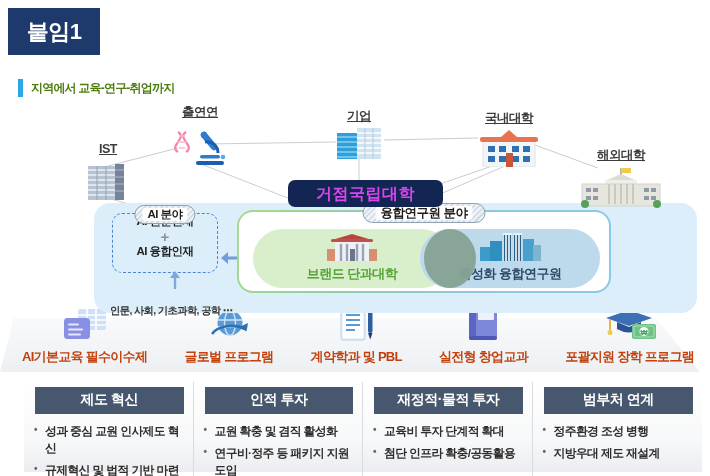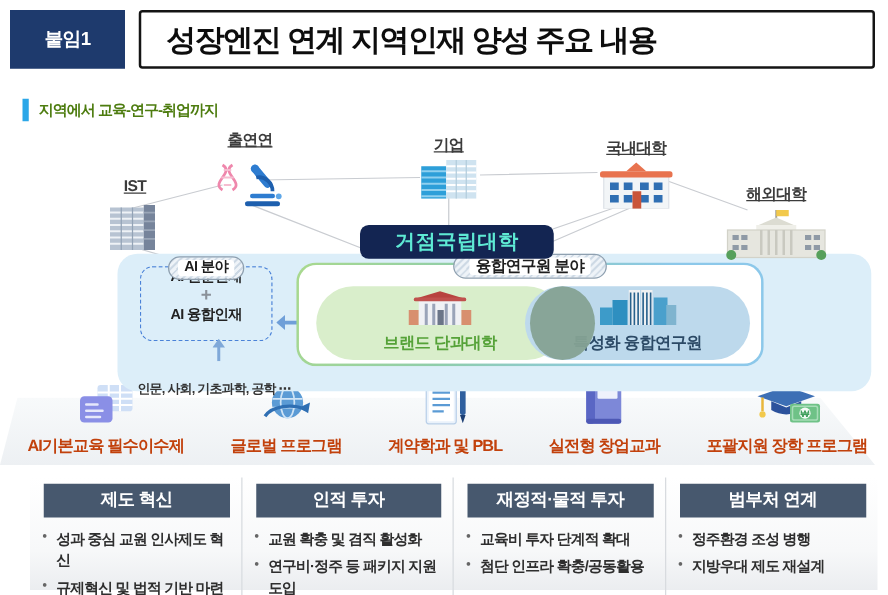--- a/index.html
+++ b/index.html
@@ -2,38 +2,38 @@
 <html><head>
 <meta charset="utf-8">
 <style>
   * { margin:0; padding:0; box-sizing:border-box; }
   html,body { background:#fff; }
   body { font-family:"Liberation Sans","DejaVu Sans",sans-serif; }
   .page { position:relative; width:710px; height:476px; background:#fff; overflow:hidden; }
 
   
   .header { position:absolute; left:8px; top:8px; right:10px; height:47px; display:flex; gap:11px; }
-  .badge { width:92px; background:#1e3a6d; color:#fff; font-size:15px; font-weight:bold;
+  .badge { width:92px; background:#1e3a6d; color:#fff; font-size:22px; font-weight:bold;
            display:flex; align-items:center; justify-content:center; letter-spacing:-0.5px; }
   .titlebox { flex:1; border:2px solid #141414; border-radius:3px; background:#fff;
               display:flex; align-items:center; padding-left:20px; }
   .titlebox span { font-size:24px; font-weight:bold; color:#0d0d0d; letter-spacing:-1.2px; }
 
   
   .subtitle { position:absolute; left:18px; top:79px; display:flex; align-items:center; gap:8px; }
   .subtitle .bar { width:5px; height:18px; background:#2ba7e8; }
   .subtitle span.txt { font-size:12px; font-weight:bold; color:#4d7c0f; letter-spacing:-0.8px; }
 
   
   .diagram { position:absolute; left:0; top:100px; width:710px; height:215px; }
   .links { position:absolute; left:0; top:0; z-index:0; }
   .node { position:absolute; display:flex; flex-direction:column; align-items:center; gap:2px; z-index:2; }
   .node .nlabel { font-size:12.5px; font-weight:bold; color:#3c3c3c; letter-spacing:-0.5px;text-decoration:underline; }
   .hub { position:absolute; left:288px; top:80px; width:155px; height:27px; background:#132552;
-         border-radius:7px; color:#5eead4; font-size:16px; font-weight:bold; text-align:center;
+         border-radius:7px; color:#d946ef; font-size:16px; font-weight:bold; text-align:center;
          line-height:27px; letter-spacing:0.5px; z-index:3; }
   .panel { position:absolute; left:94px; top:103px; width:603px; height:110px;
            background:#dceef9; border-radius:16px; z-index:1; }
 
   .aibox { position:absolute; left:18px; top:10px; width:106px; height:60px;
            border:1.5px dashed #4a82d8; border-radius:10px; display:flex; flex-direction:column;
            align-items:center; justify-content:flex-start; padding-bottom:6px; gap:1px; }
   .ai-line { font-size:11.5px; font-weight:bold; color:#222; letter-spacing:-0.5px; }
   .ai-plus { font-size:15px; font-weight:bold; color:#8a9199; line-height:13px; }
 
@@ -86,23 +86,20 @@
             line-height:1.42; margin-bottom:5px; letter-spacing:-0.6px; }
   .col li::before { content:"•"; position:absolute; left:2px; top:0; color:#666; font-size:10px; }
 </style>
 </head>
 <body>
 
 <div class="page">
 
   <div class="header">
     <div class="badge">붙임1</div>
-    <div class="titlebox">
-      <span>성장엔진 연계 지역인재 양성 주요 내용</span>
-    </div>
   </div>
 
   <div class="subtitle">
     <span class="bar"></span>
     <span class="txt">지역에서 교육-연구-취업까지</span>
   </div>
 
   <div class="diagram">
 
     <svg class="links" width="710" height="215">

